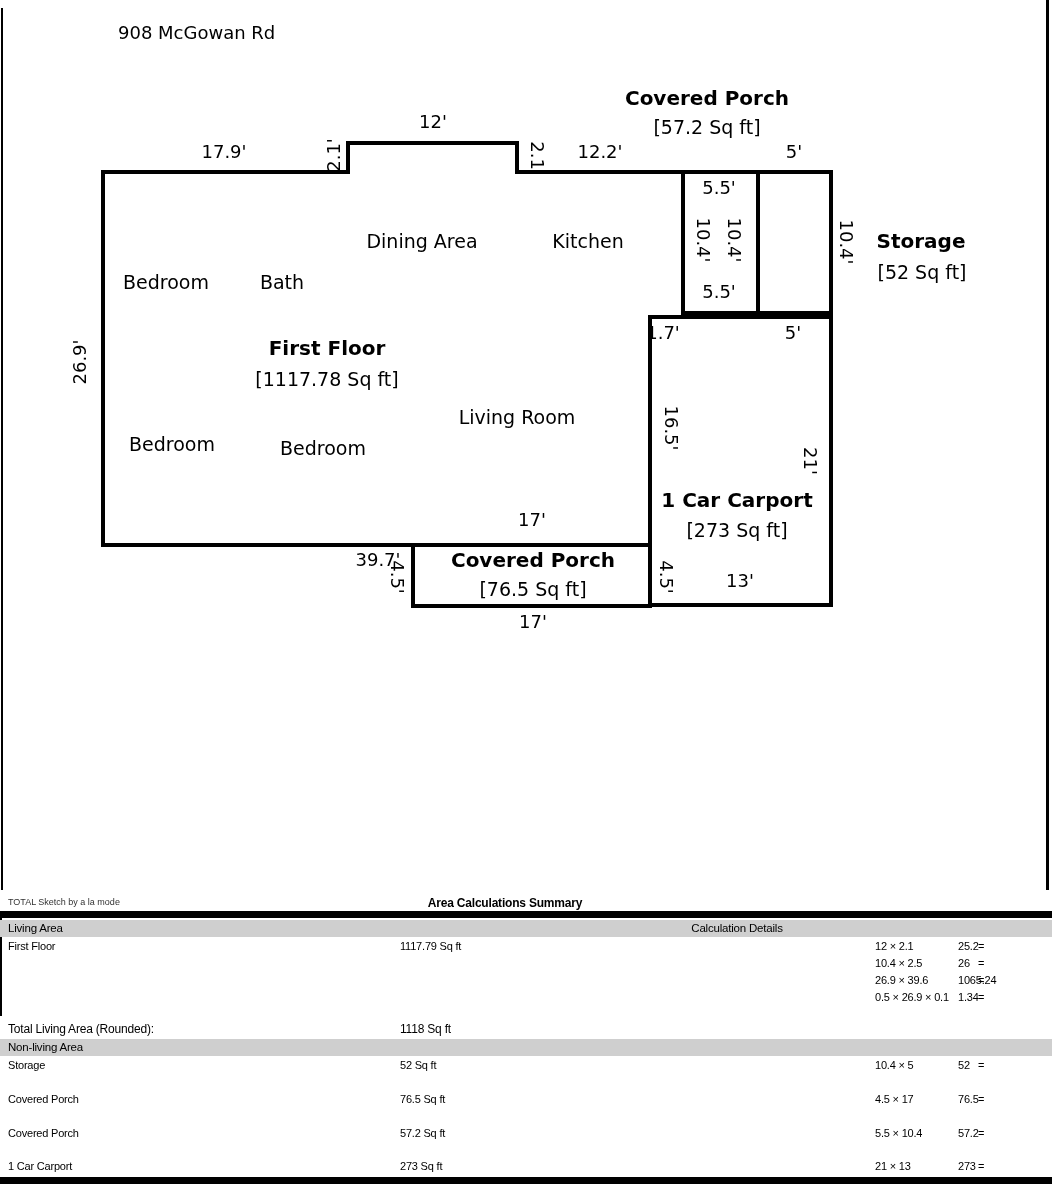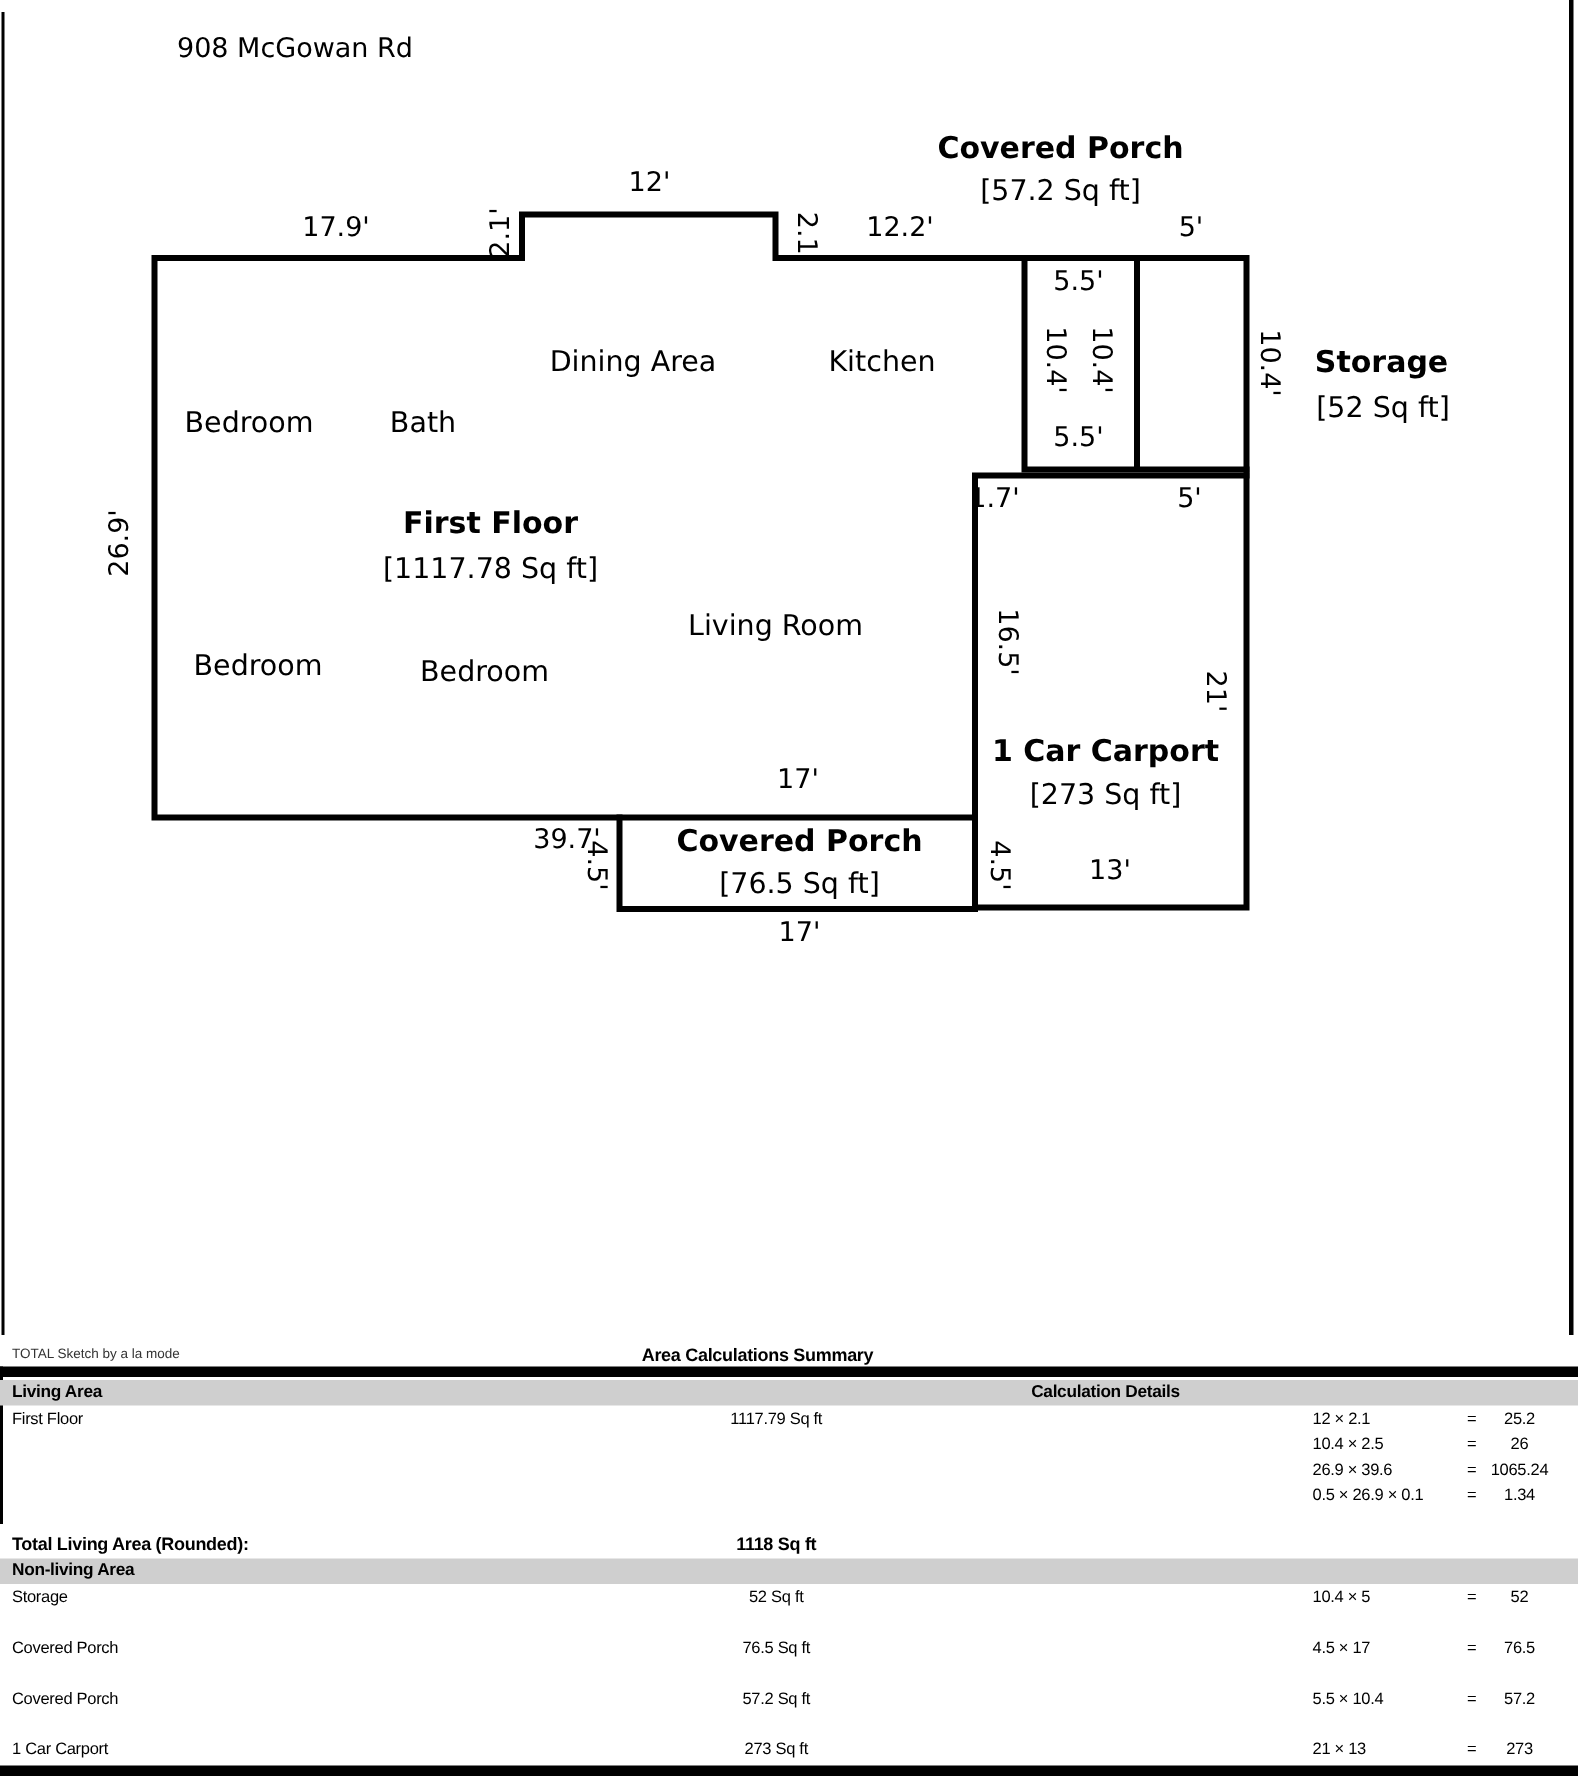--- a/index.html
+++ b/index.html
@@ -13,27 +13,27 @@
   .vrt2{transform:translate(-50%,-50%) rotate(-90deg)}
   .t18{font-size:18px}
   .t19{font-size:19px}
   .t20{font-size:20px;font-weight:bold}
   .t22{font-size:18px}
   
   .tseg{position:absolute;left:0;width:1052px;background:#000}
   .band{position:absolute;left:0;width:1052px;height:17px;background:#cfcfcf}
   .ttxt{position:absolute;white-space:nowrap;font-family:"Liberation Sans",sans-serif;
         font-size:11px;letter-spacing:-0.2px;color:#000}
-  .tb{font-weight:bold;font-size:11.5px}
+  .tb{font-weight:normal;font-size:11.5px}
   .brand{font-size:9px;color:#333;letter-spacing:0}
   .title{font-weight:bold;font-size:12px;transform:translateX(-50%)}
-  .cell-area{left:445px;width:145px;text-align:center}
+  .cell-area{left:400px;width:145px;text-align:left}
   .cell-expr{left:875px}
   .cell-eq{left:978px}
-  .cell-res{right:4px;width:70px;text-align:center}
+  .cell-res{right:24px;width:70px;text-align:left}
   .tick{position:absolute;left:0;top:911px;width:2px;height:105px;background:#000}
 </style>
 </head>
 <body>
 
 <div class="page">
 
   <div class="border-v" style="left:1px;top:8px;width:2px;height:882px"></div>
   <div class="border-v" style="left:1046px;top:0;width:3px;height:890px"></div>
 

